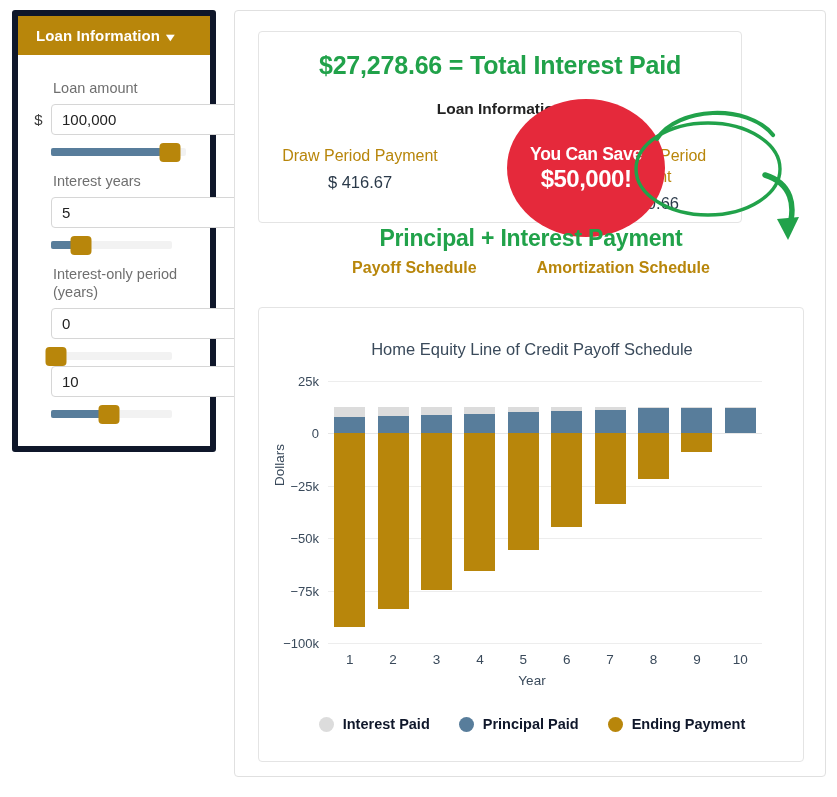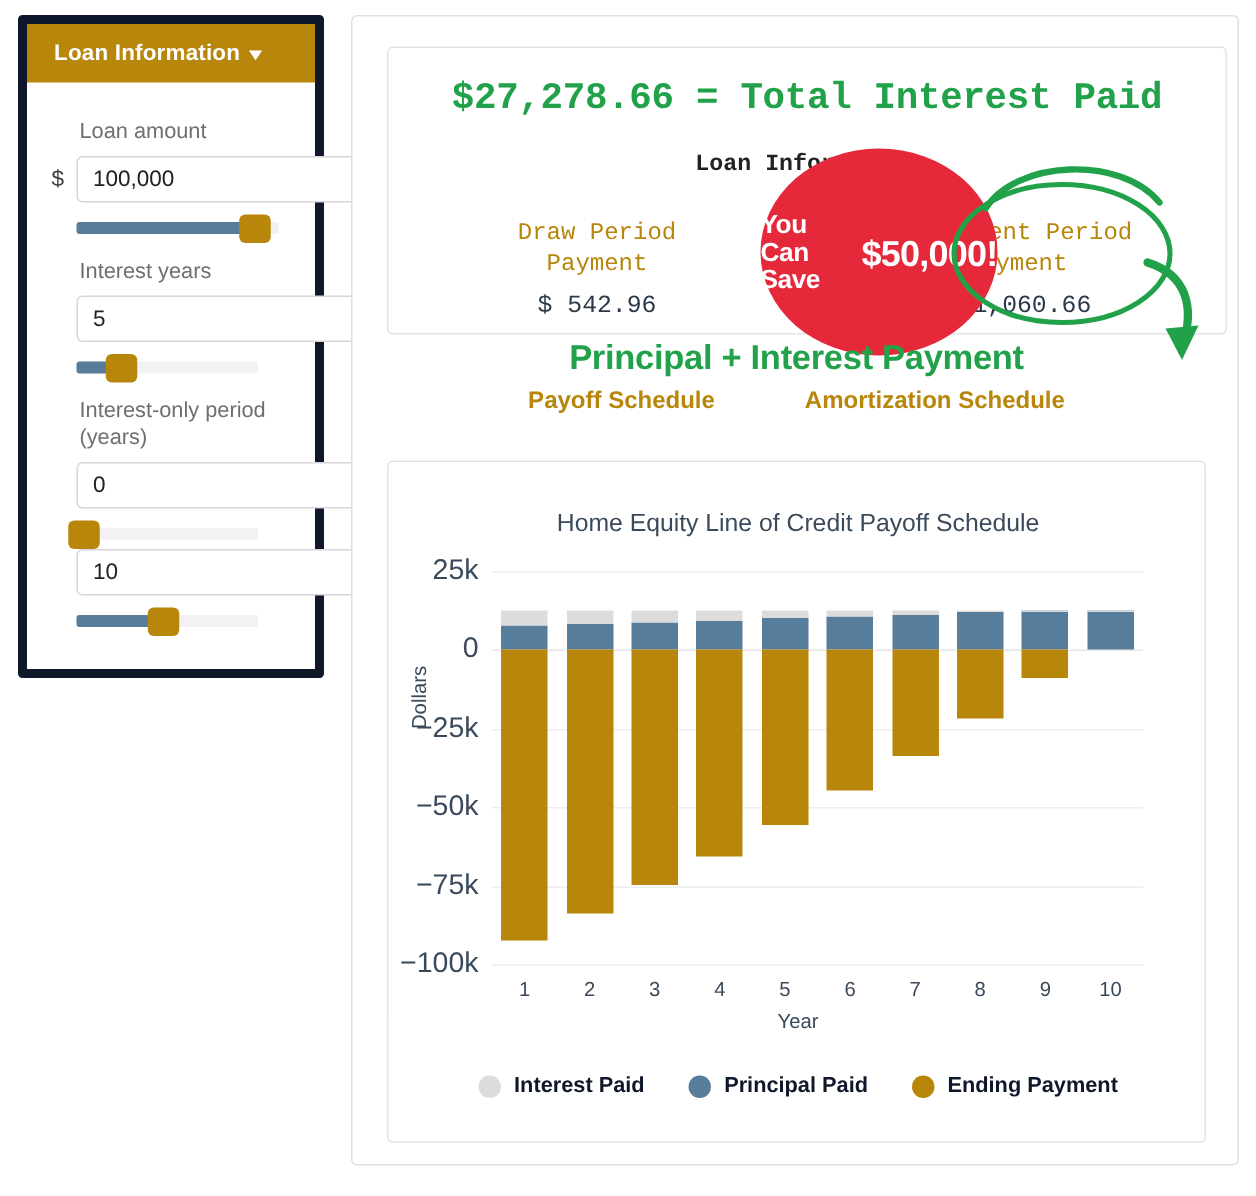--- a/index.html
+++ b/index.html
@@ -121,21 +121,21 @@
     box-sizing: border-box;
     background: #ffffff;
   }
   .card {
     position: absolute;
     border: 1px solid #e4e4e4;
     border-radius: 4px;
     background: #ffffff;
     box-sizing: border-box;
   }
-  #summary-card { left: 23px; top: 20px; width: 560px; height: 192px; font-family: Liberation Mono, monospace; }
+  #summary-card { left: 23px; top: 20px; width: 484px; height: 192px; }
   #chart-card   { left: 23px; top: 296px; width: 546px; height: 455px; }
 
   .headline {
     text-align: center;
     color: #21a24a;
     font-size: 25px;
     font-weight: bold;
     letter-spacing: -.2px;
     margin-top: 19px;
   }
@@ -168,21 +168,21 @@
   #save-badge {
     position: absolute;
     left: 272px;
     top: 88px;
     width: 158px;
     height: 138px;
     border-radius: 50%;
     background: #e5293b;
     color: #ffffff;
     display: flex;
-    flex-direction: row;
+    flex-direction: column;
     align-items: center;
     justify-content: center;
     z-index: 7;
     line-height: 1.05;
   }
   #save-badge .l1 { font-size: 17.5px; font-weight: bold; letter-spacing: -.3px; }
   #save-badge .l2 { font-size: 24px; font-weight: bold; letter-spacing: -.5px; margin-top: 3px; }
 
   
   .anno { position: absolute; z-index: 8; pointer-events: none; }
@@ -236,21 +236,21 @@
     height: 1px;
     background: #ededed;
   }
   .gridline.zero { background: #e6e6e6; }
   .ytick {
     position: absolute;
     right: 100%;
     margin-right: 9px;
     transform: translateY(-50%);
     color: #3a4a5b;
-    font-size: 19px;
+    font-size: 13px;
     white-space: nowrap;
   }
   .bar-col {
     position: absolute;
     bottom: 0; top: 0;
     width: 31px;
   }
   .seg { position: absolute; left: 0; width: 31px; }
   .seg.interest  { background: #dcdcdc; }
   .seg.principal { background: #587d9b; }
@@ -356,21 +356,21 @@
   </div>
 
   <div id="right-panel">
 
     <div class="card" id="summary-card">
       <div class="headline">$27,278.66 = Total Interest Paid</div>
       <div class="sub-title">Loan Information</div>
       <div class="payments-row">
         <div class="payment-block">
           <div class="payment-title">Draw Period Payment</div>
-          <div class="payment-amount">$ 542.96</div>
+          <div class="payment-amount">$ 416.67</div>
         </div>
         <div class="payment-block">
           <div class="payment-title">Repayment Period Payment</div>
           <div class="payment-amount">$ 1,060.66</div>
         </div>
       </div>
     </div>
 
     <div id="save-badge">
       <div class="l1">You Can Save</div>

